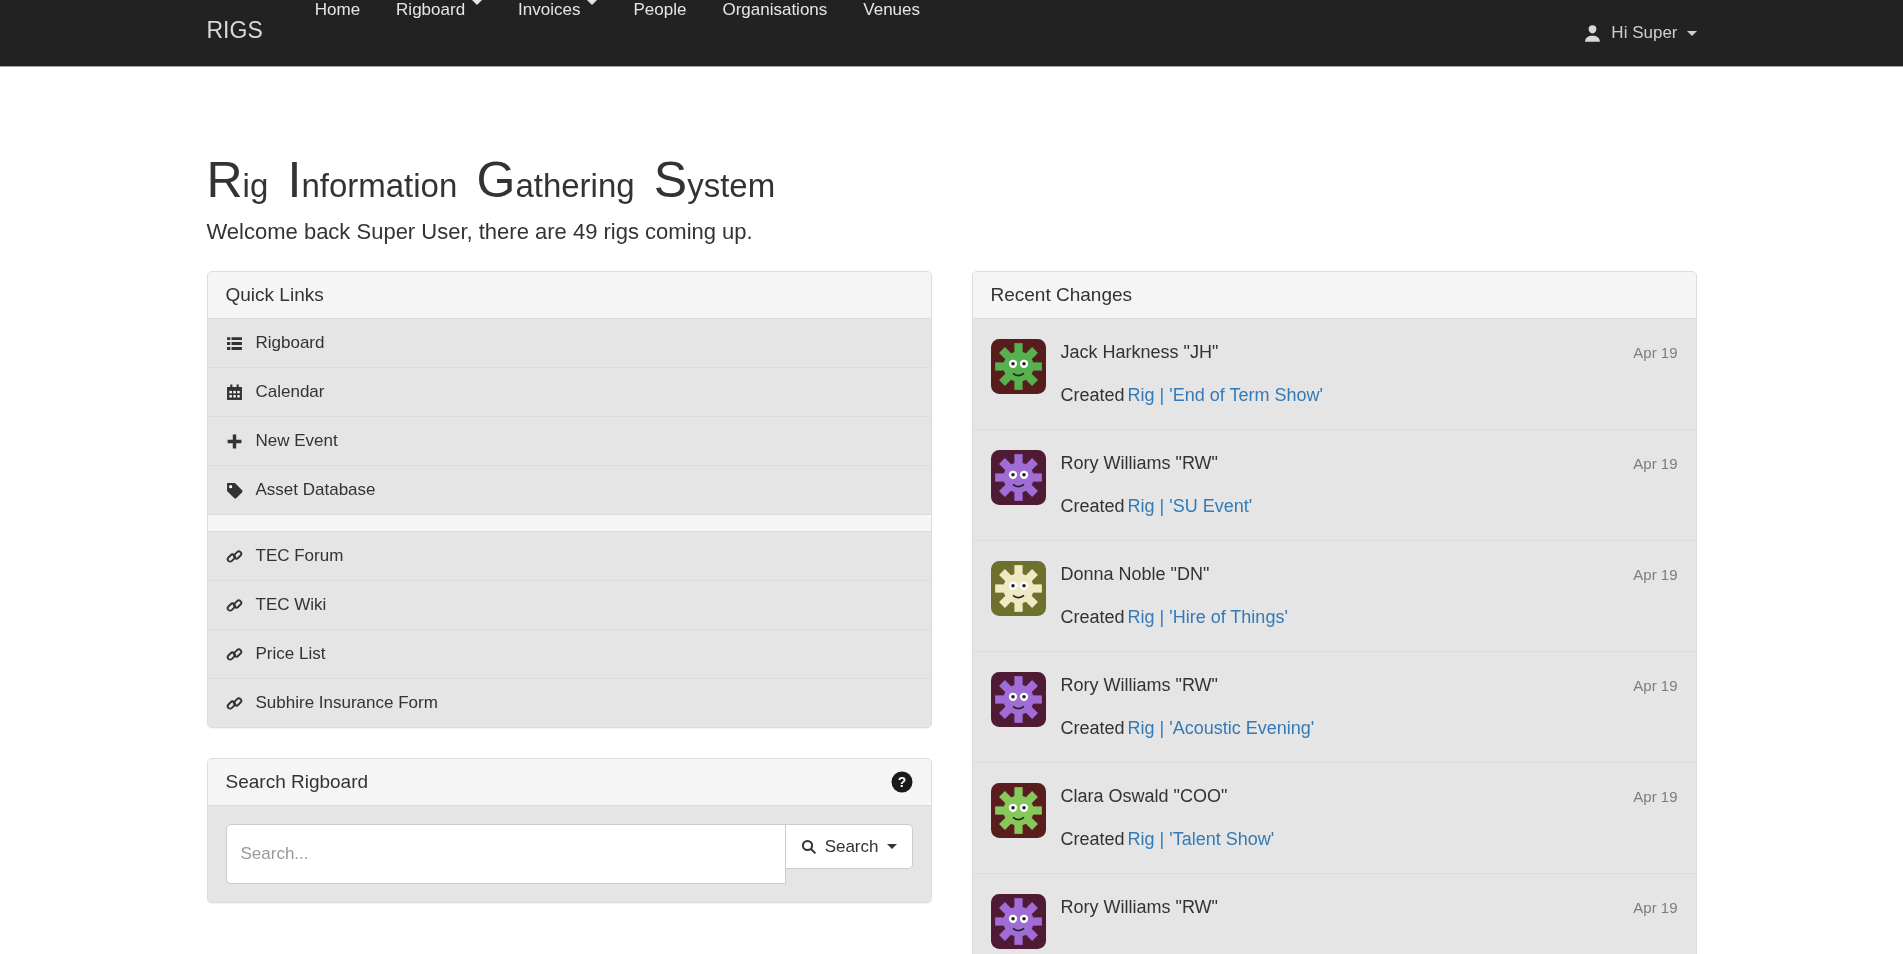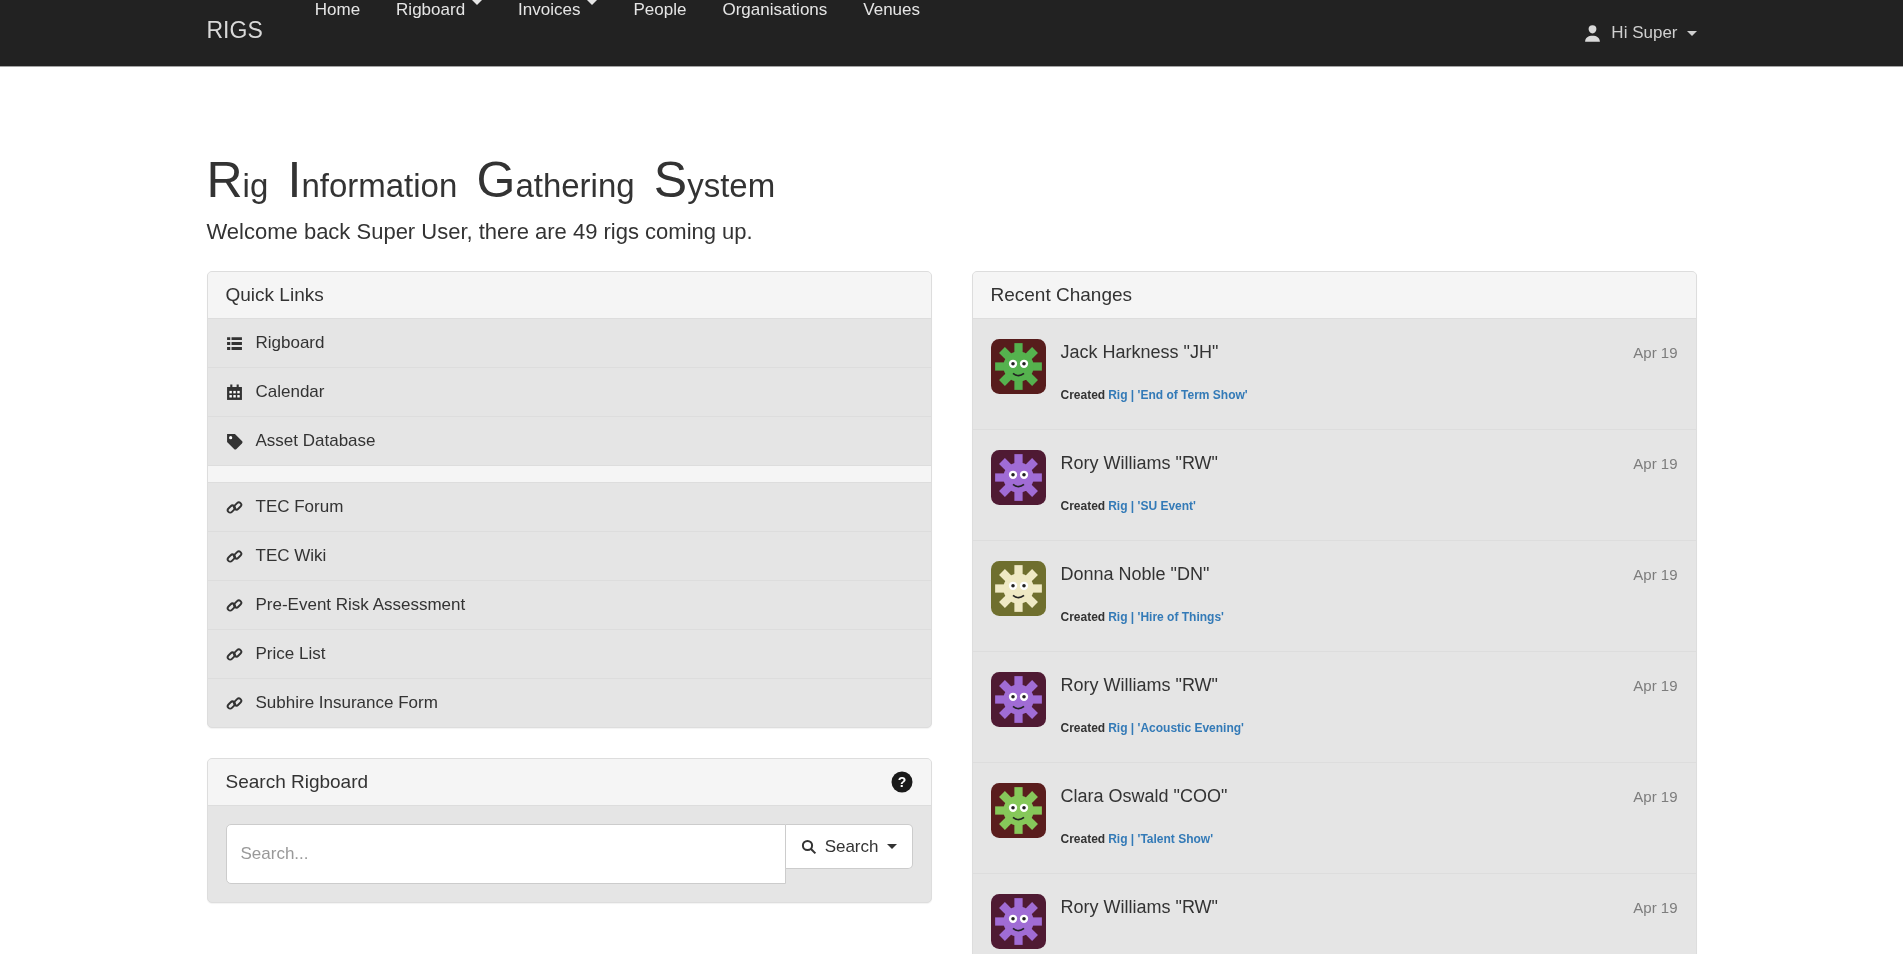--- a/index.html
+++ b/index.html
@@ -42,21 +42,21 @@
   .search-input { flex: 1; height: 60px; font-size: 17px; padding: 8px 14px; border: 1px solid #ccc; border-radius: 5px 0 0 5px; outline: none; color: #555; font-family: inherit; }
   .search-input::placeholder { color: #999; }
   .search-btn { height: 45px; display: flex; align-items: center; gap: 8px; padding: 0 15px; font-size: 17px; background: #fff; border: 1px solid #ccc; border-left: none; border-radius: 0 5px 5px 0; cursor: pointer; color: #333; font-family: inherit; }
   
   .rc-row { display: flex; padding: 20px 18px; gap: 15px; }
   .rc-row + .rc-row { border-top: 1px solid #ddd; }
   .avatar { flex: none; width: 55px; height: 55px; }
   .avatar svg { display: block; width: 55px; height: 55px; }
   .rc-body { flex: 1; min-width: 0; }
   .rc-name { font-size: 18px; line-height: 27px; color: #333; }
-  .rc-action { margin-top: 16px; font-size: 12px; line-height: 27px; color: #333; font-weight: bold; }
+  .rc-action { margin-top: 16px; font-size: 18px; line-height: 27px; color: #333; }
   .rc-action + .rc-action { margin-top: 8px; }
   .rc-link { color: #337ab7; cursor: pointer; margin-left: 3px; text-decoration: none; }
   .rc-date { font-size: 15px; color: #7d7d7d; line-height: 27px; flex: none; }
 </style>
 </head>
 <body>
 
 <nav class="navbar">
   <div class="nav-inner">
     <span class="brand">RIGS</span>
@@ -132,20 +132,28 @@
                     <rect x="6.9" y="10.4" width="2.3" height="2.3"></rect>
                     <rect x="10.6" y="10.4" width="2.3" height="2.3"></rect>
                   </g>
                 </svg>
               </span>
             <span>Calendar</span>
           </li>
           <li class="list-item">
             <span class="li-icon">
                 <svg viewBox="0 0 16 16" fill="#333">
+                  <path d="M6.4 1.5h3.2v4.9h4.9v3.2H9.6v4.9H6.4V9.6H1.5V6.4h4.9z"></path>
+                </svg>
+              </span>
+            <span>New Event</span>
+          </li>
+          <li class="list-item">
+            <span class="li-icon">
+                <svg viewBox="0 0 16 16" fill="#333">
                   <path d="M1 8.4V1h7.4L15 7.6a1.6 1.6 0 0 1 0 2.2l-5.2 5.2a1.6 1.6 0 0 1-2.2 0L1 8.4z"></path>
                   <circle cx="4.4" cy="4.4" r="1.5" fill="#fff"></circle>
                 </svg>
               </span>
             <span>Asset Database</span>
           </li>
           <li class="list-sep"></li>
           <li class="list-item">
             <span class="li-icon">
                 <svg viewBox="0 0 16 16" fill="none" stroke="#333" stroke-width="1.8">
@@ -156,29 +164,20 @@
             <span>TEC Forum</span>
           </li>
           <li class="list-item">
             <span class="li-icon">
                 <svg viewBox="0 0 16 16" fill="none" stroke="#333" stroke-width="1.8">
                   <rect x="1.2" y="7.2" width="7.6" height="4.6" rx="2.3" transform="rotate(-45 5 9.5)"></rect>
                   <rect x="7.2" y="4.2" width="7.6" height="4.6" rx="2.3" transform="rotate(-45 11 6.5)"></rect>
                 </svg>
               </span>
             <span>TEC Wiki</span>
-          </li>
-          <li class="list-item">
-            <span class="li-icon">
-                <svg viewBox="0 0 16 16" fill="none" stroke="#333" stroke-width="1.8">
-                  <rect x="1.2" y="7.2" width="7.6" height="4.6" rx="2.3" transform="rotate(-45 5 9.5)"></rect>
-                  <rect x="7.2" y="4.2" width="7.6" height="4.6" rx="2.3" transform="rotate(-45 11 6.5)"></rect>
-                </svg>
-              </span>
-            <span>Pre-Event Risk Assessment</span>
           </li>
           <li class="list-item">
             <span class="li-icon">
                 <svg viewBox="0 0 16 16" fill="none" stroke="#333" stroke-width="1.8">
                   <rect x="1.2" y="7.2" width="7.6" height="4.6" rx="2.3" transform="rotate(-45 5 9.5)"></rect>
                   <rect x="7.2" y="4.2" width="7.6" height="4.6" rx="2.3" transform="rotate(-45 11 6.5)"></rect>
                 </svg>
               </span>
             <span>Price List</span>
           </li>

